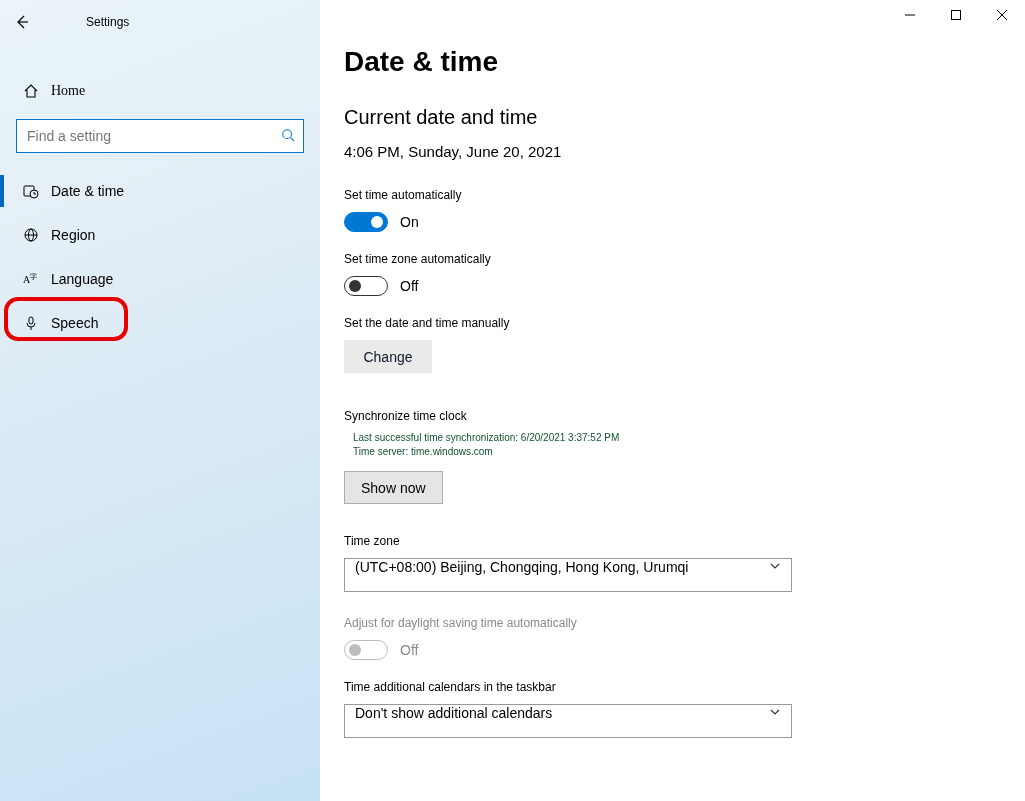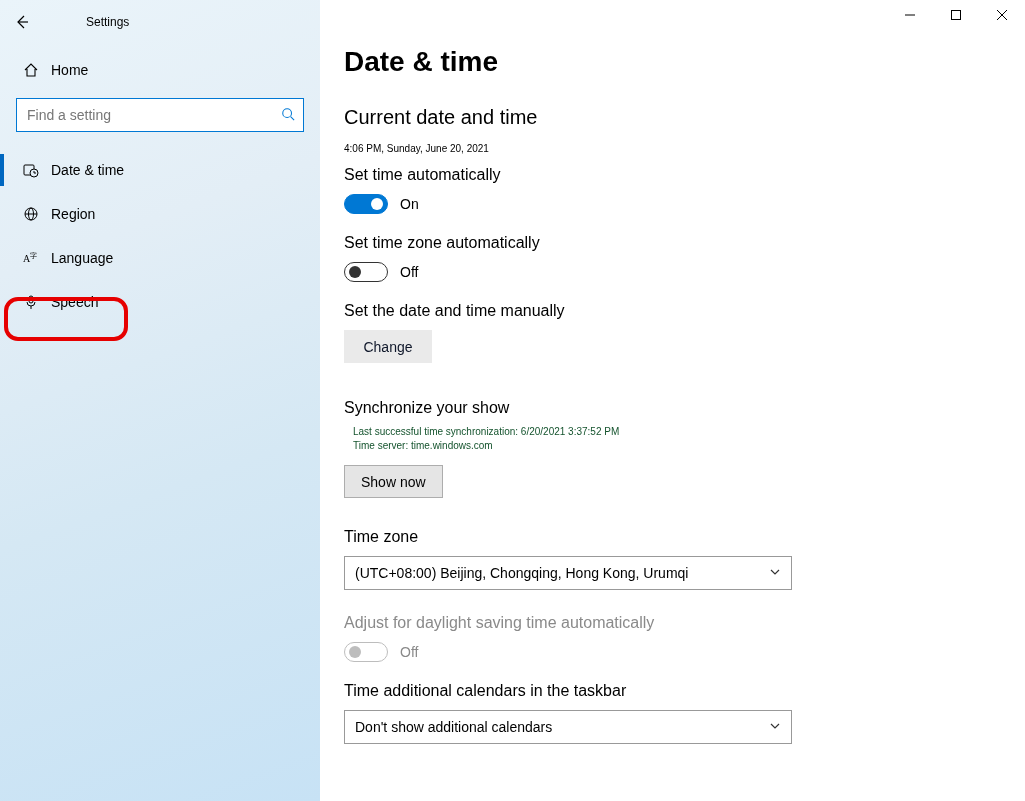--- a/index.html
+++ b/index.html
@@ -33,22 +33,23 @@
     display: flex; align-items: center; justify-content: center;
     cursor: pointer;
   }
   .sb-title {
     font-size: 12px;
     margin-left: 26px;
   }
   .home-row {
     display: flex; align-items: center;
     padding: 6px 0 6px 21px;
-    margin-top: 20px;
-    cursor: pointer;
+    margin-top: 41px;
+    cursor: pointer;
+    font-family: Liberation Serif, serif;
   }
   .home-row .icon, .nav-item .icon { width: 20px; display:flex; align-items:center; justify-content:center; }
   .home-row .label { margin-left: 10px; font-size: 14px; }
 
   .search-wrap { padding: 14px 16px 0 16px; }
   .search-box {
     width: 100%;
     height: 34px;
     border: 1px solid #0078d4;
     background: #fff;
@@ -119,25 +120,25 @@
     font-weight: 600;
     font-size: 28px;
     margin: 0 0 28px 0;
   }
   h2.section-title {
     font-weight: 400;
     font-size: 20px;
     margin: 0 0 14px 0;
   }
   .datetime-line {
-    font-size: 10px;
-    margin-bottom: 12px;
+    font-size: 15px;
+    margin-bottom: 28px;
   }
   .setting-label {
-    font-size: 16px;
+    font-size: 12px;
     margin-bottom: 10px;
   }
   .setting-label.muted { color: #8a8a8a; }
 
   .toggle-row {
     display: flex; align-items: center;
     margin-bottom: 20px;
   }
   .toggle {
     width: 44px; height: 20px;
@@ -195,21 +196,21 @@
     color: #14532d;
     font-size: 10px;
     line-height: 1.4;
     margin: 8px 0 12px 9px;
   }
 
   .select-box {
     width: 448px;
     height: 34px;
     border: 1px solid #999;
-    display: flex; align-items: center;
+    display: flex; 
     padding: 0 10px;
     justify-content: space-between;
     cursor: pointer;
     margin-bottom: 24px;
   }
   .select-box .chev { color: #333; }
 
 </style>
 </head>
 <body>
@@ -338,21 +339,21 @@
         <div class="toggle">
             <div class="knob"></div>
           </div>
         <span class="toggle-label">Off</span>
       </div>
 
       <div class="setting-label">Set the date and time manually</div>
       <div class="btn disabled" style="margin-bottom:6px;">Change</div>
 
       <div class="sync-block">
-        <div class="setting-label" style="margin-bottom:6px;">Synchronize your show</div>
+        <div class="setting-label" style="margin-bottom:6px;">Synchronize time clock</div>
         <div class="sync-info">
           <div>Last successful time synchronization: 6/20/2021 3:37:52 PM</div>
           <div>Time server: time.windows.com</div>
         </div>
         <div class="btn">Show now</div>
       </div>
 
       <div class="setting-label">Time zone</div>
       <div class="select-box">
         <span>(UTC+08:00) Beijing, Chongqing, Hong Kong, Urumqi</span>

